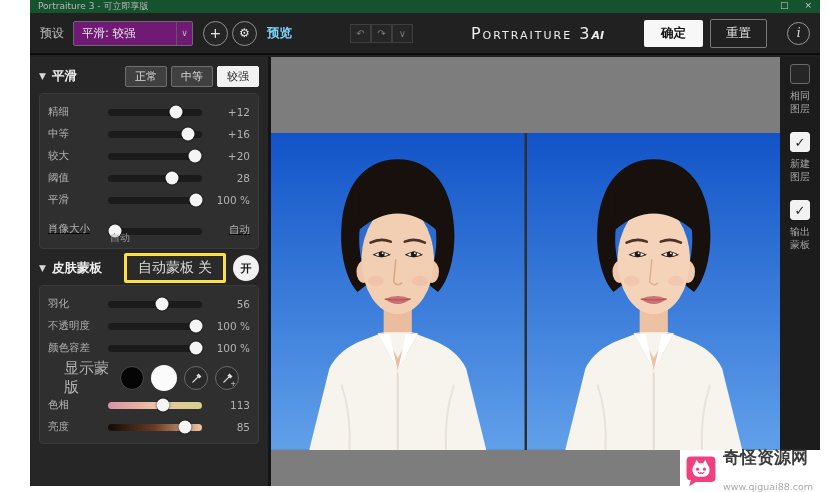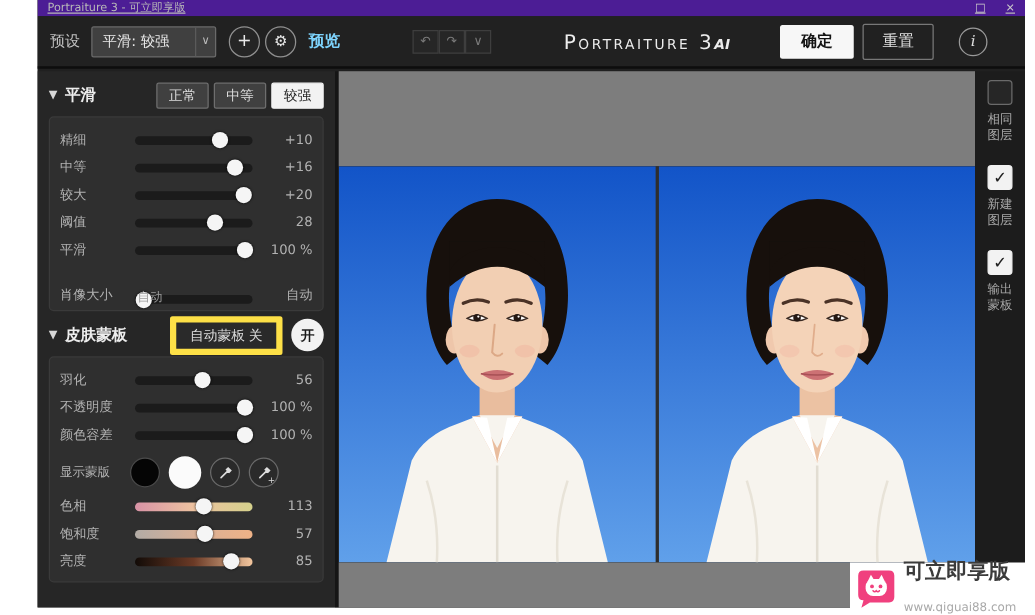--- a/index.html
+++ b/index.html
@@ -3,30 +3,30 @@
 <meta charset="utf-8">
 <style>
   * { margin:0; padding:0; box-sizing:border-box; }
   html,body { width:828px; height:492px; background:#ffffff; overflow:hidden;
               font-family:"DejaVu Sans","Liberation Sans",sans-serif; }
 
   .window { position:absolute; left:30px; top:0; width:790px; height:486px;
             background:#202020; overflow:hidden; }
 
   
-  .titlebar { height:13px; background:#4c1d95; display:flex; align-items:center;
-              padding:0 8px; color:#b8b8b8; font-size:9px;text-decoration:underline; }
+  .titlebar { height:13px; background:#14532d; display:flex; align-items:flex-start;
+              padding:0 8px; color:#b8b8b8; font-size:9px; }
   .titlebar .win-btns { margin-left:auto; display:flex; gap:16px; color:#cccccc; font-size:9px; }
 
   
   .toolbar { height:42px; background:#212121; border-bottom:2px solid #0d0d0d;
              display:flex; align-items:center; padding:0 10px; color:#d8d8d8; }
   .tb-label { font-size:12px; color:#c0c0c0; }
-  .preset-dd { margin-left:9px; width:100px; height:25px; border:1px solid #6a6a6a;
-               background:#404040; display:flex; align-items:center; border-radius:2px; }
+  .preset-dd { margin-left:9px; width:120px; height:25px; border:1px solid #6a6a6a;
+               background:#701a75; display:flex; align-items:center; border-radius:2px; }
   .preset-dd .dd-text { flex:1; font-size:11.5px; color:#e8e8e8; padding-left:8px; white-space:nowrap; overflow:hidden; }
   .preset-dd .dd-arrow { width:16px; text-align:center; border-left:1px solid #5a5a5a;
                          color:#bdbdbd; font-size:9px; line-height:23px; }
   .circle-btn { width:25px; height:25px; border-radius:50%; border:1.5px solid #909090;
                 color:#e8e8e8; font-size:14px; display:flex; align-items:center;
                 justify-content:center; background:#252525; }
   .circle-btn.gear { font-size:12px; }
   .preview-lbl { margin-left:10px; font-size:12.5px; font-weight:bold; color:#7dd3fc; }
   .undo-group { margin-left:58px; display:flex; }
   .undo-group .ug-btn { width:21px; height:19px; border:1px solid #3e3e3e; background:#262626;
@@ -53,35 +53,35 @@
   .sec-head { display:flex; align-items:center; height:26px; margin:2px 0 4px 0; }
   .sec-tri { color:#d8d8d8; font-size:9px; margin-right:6px; }
   .sec-title { color:#ededed; font-size:12.5px; font-weight:bold; }
   .preset-btns { margin-left:auto; display:flex; gap:4px; }
   .pbtn { border:1px solid #6e6e6e; background:#404040; color:#dcdcdc; font-size:11px;
           padding:2px 9px; border-radius:2px; }
   .pbtn.active { background:#f2f2f2; color:#1a1a1a; border-color:#f2f2f2; font-weight:normal; }
   .slider-box { background:#2f2f2f; border:1px solid #3a3a3a; border-radius:4px;
                 padding:7px 8px 5px 8px; margin-bottom:6px; }
   .srow { display:flex; align-items:center; height:22px; position:relative; }
-  .srow.tall { height:32px; align-items:flex-end; padding-top:3px; }
+  .srow.tall { height:32px; align-items:center; padding-top:3px;text-decoration:underline; }
   .slbl { width:56px; font-size:10.5px; color:#b2b2b2; white-space:nowrap; overflow:hidden; }
   .strack { flex:1; height:7px; border-radius:4px; background:#1b1b1b; position:relative;
             margin:0 4px; }
   .sthumb { position:absolute; top:50%; width:13px; height:13px; border-radius:50%;
             background:#f5f5f5; transform:translate(-50%,-50%); box-shadow:0 0 2px #000; }
   .sval { width:44px; text-align:right; font-size:10.5px; color:#b2b2b2; white-space:nowrap; }
   .sub-auto { position:absolute; left:62px; top:20px; font-size:10px; color:#9a9a9a; }
-  .mask-btn { margin-left:auto; border:5px solid #fde047; background:#2a2a2a; color:#dcdcdc;
-              font-size:11px; padding:3px 11px; border-radius:2px; }
+  .mask-btn { margin-left:auto; border:3px solid #fde047; background:#2a2a2a; color:#dcdcdc;
+              font-size:14px; padding:3px 11px; border-radius:2px; }
   .on-circle { width:26px; height:26px; border-radius:50%; background:#f2f2f2; color:#1a1a1a;
                font-size:11px; font-weight:bold; display:flex; align-items:center;
                justify-content:center; margin-left:7px; }
   .mask-row { display:flex; align-items:center; height:32px; margin-top:3px; }
-  .mask-row .mlbl { width:56px; font-size:10px; color:#b2b2b2; }
+  .mask-row .mlbl { width:56px; font-size:15px; color:#b2b2b2;margin-left:16px; }
   .swatch { border-radius:50%; margin-right:7px; }
   .swatch.black { width:24px; height:24px; background:#050505; border:1px solid #4a4a4a; }
   .swatch.white { width:26px; height:26px; background:#fbfbfb; }
   .dropper-btn { width:24px; height:24px; border-radius:50%; border:1px solid #6a6a6a;
                  background:#2a2a2a; display:flex; align-items:center; justify-content:center;
                  margin-right:7px; position:relative; }
   .dropper-btn .plus { position:absolute; right:2px; bottom:1px; color:#dddddd; font-size:7px; }
 
   
   .preview { flex:1; display:flex; flex-direction:column; background:#2c2c2c; min-width:0; }
@@ -169,21 +169,21 @@
           <button class="pbtn active">较强</button>
         </div>
       </div>
 
       <div class="slider-box">
         <div class="srow">
           <span class="slbl">精细</span>
           <div class="strack">
               <div class="sthumb" style="left: 72%;"></div>
             </div>
-          <span class="sval"><span>+10</span></span>
+          <span class="sval"><span>+12</span></span>
         </div>
         <div class="srow">
           <span class="slbl">中等</span>
           <div class="strack">
               <div class="sthumb" style="left: 85%;"></div>
             </div>
           <span class="sval"><span>+16</span></span>
         </div>
         <div class="srow">
           <span class="slbl">较大</span>
@@ -262,27 +262,20 @@
             <span class="plus">+</span>
           </div>
         </div>
 
         <div class="srow">
           <span class="slbl">色相</span>
           <div class="strack" style="background: linear-gradient(90deg, rgb(216, 147, 166), rgb(237, 194, 160), rgb(213, 209, 140));">
               <div class="sthumb" style="left: 58%;"></div>
             </div>
           <span class="sval"><span>113</span></span>
-        </div>
-        <div class="srow">
-          <span class="slbl">饱和度</span>
-          <div class="strack" style="background: linear-gradient(90deg, rgb(179, 172, 166), rgb(216, 176, 151), rgb(239, 178, 135));">
-              <div class="sthumb" style="left: 60%;"></div>
-            </div>
-          <span class="sval"><span>57</span></span>
         </div>
         <div class="srow">
           <span class="slbl">亮度</span>
           <div class="strack" style="background: linear-gradient(90deg, rgb(18, 11, 7), rgb(107, 58, 38), rgb(242, 198, 158));">
               <div class="sthumb" style="left: 82%;"></div>
             </div>
           <span class="sval"><span>85</span></span>
         </div>
       </div>
 
@@ -402,16 +395,16 @@
   <svg class="wm-logo" viewBox="0 0 40 40">
     <path d="M8 4 H32 Q37 4 37 9 V29 Q37 34 32 34 H14 L6 39 L8 32 Q3 32 3 27 V9 Q3 4 8 4 Z" fill="#f0407e"></path>
     <path d="M12 14 L15 8 L18 13 Z" fill="#ffffff"></path>
     <path d="M28 14 L25 8 L22 13 Z" fill="#ffffff"></path>
     <rect x="10" y="12" width="20" height="16" rx="7" fill="#ffffff"></rect>
     <circle cx="16" cy="19" r="1.8" fill="#f0407e"></circle>
     <circle cx="24" cy="19" r="1.8" fill="#f0407e"></circle>
     <path d="M17 23 Q18.5 25 20 23 Q21.5 25 23 23" stroke="#f0407e" stroke-width="1.4" fill="none" stroke-linecap="round"></path>
   </svg>
   <div class="wm-text">
-    <div class="wm-name">可立即享版</div>
+    <div class="wm-name">奇怪资源网</div>
     <div class="wm-url">www.qiguai88.com</div>
   </div>
 </div>
 
 </body></html>

